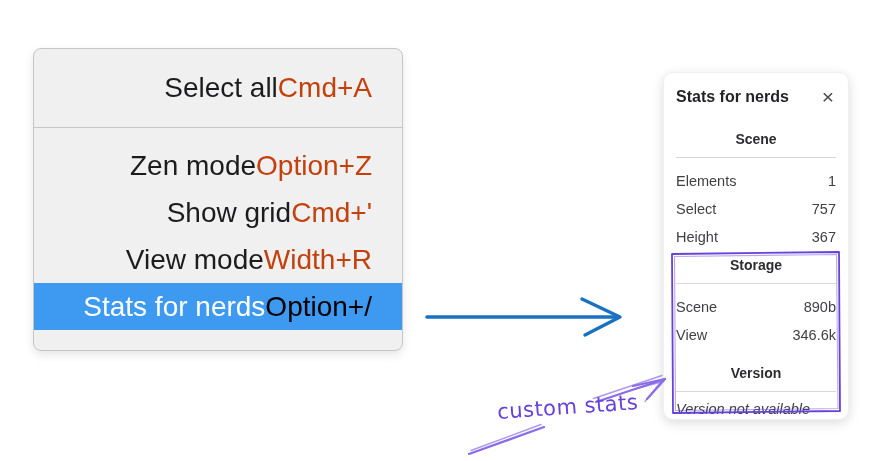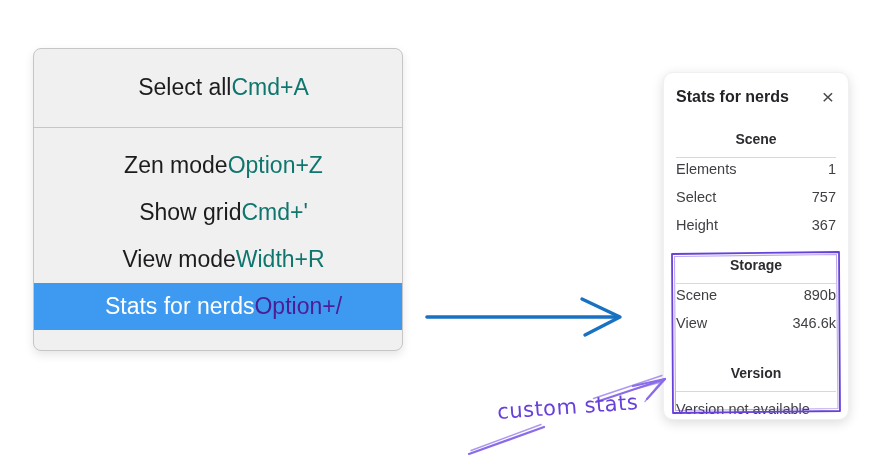--- a/index.html
+++ b/index.html
@@ -26,30 +26,30 @@
   .menu-section-main { padding: 14px 0 20px; }
   .menu-divider {
     height: 1px;
     background: #c6c6c8;
     border: none;
   }
   .menu-item {
     height: 47px;
     display: flex;
     align-items: center;
-    justify-content: center;
+    justify-content: flex-end;
     padding: 0 30px 0 41px;
-    font-size: 23px;
+    font-size: 28px;
     cursor: default;
   }
   .menu-item .mi-label { color: #1c1c1e; }
-  .menu-item .mi-short { color: #0f766e; }
+  .menu-item .mi-short { color: #c2410c; }
   .menu-item.selected { background: #3e9af0; }
   .menu-item.selected .mi-label { color: #ffffff; }
-  .menu-item.selected .mi-short { color: #4c1d95; }
+  .menu-item.selected .mi-short { color: #000000; }
 
   
   .stats-panel {
     position: absolute;
     left: 663px; top: 72px;
     width: 186px;
     height: 348px;
     background: #ffffff;
     border: 1px solid #f0f0f2;
     border-radius: 10px;
@@ -90,33 +90,34 @@
   .sp-heading.h-version { margin-top: 21px; }
   .sp-divider {
     border: none;
     height: 1px;
     background: #d8d8dc;
     margin-top: 9px;
   }
   .sp-row {
     display: flex;
     justify-content: space-between;
-    align-items: flex-start;
+    align-items: flex-end;
     height: 28px;
     font-size: 14.5px;
   }
   .sp-rows { padding-top: 3px; }
   .sp-note {
     font-size: 14.5px;
     height: 28px;
     display: flex;
     align-items: center;
     margin-top: 3px;
     color: #3f3f44;
     white-space: nowrap;
+    font-style: italic;
   }
 
   
   .overlay {
     position: absolute;
     left: 0; top: 0;
     width: 873px; height: 461px;
     pointer-events: none;
   }
 

